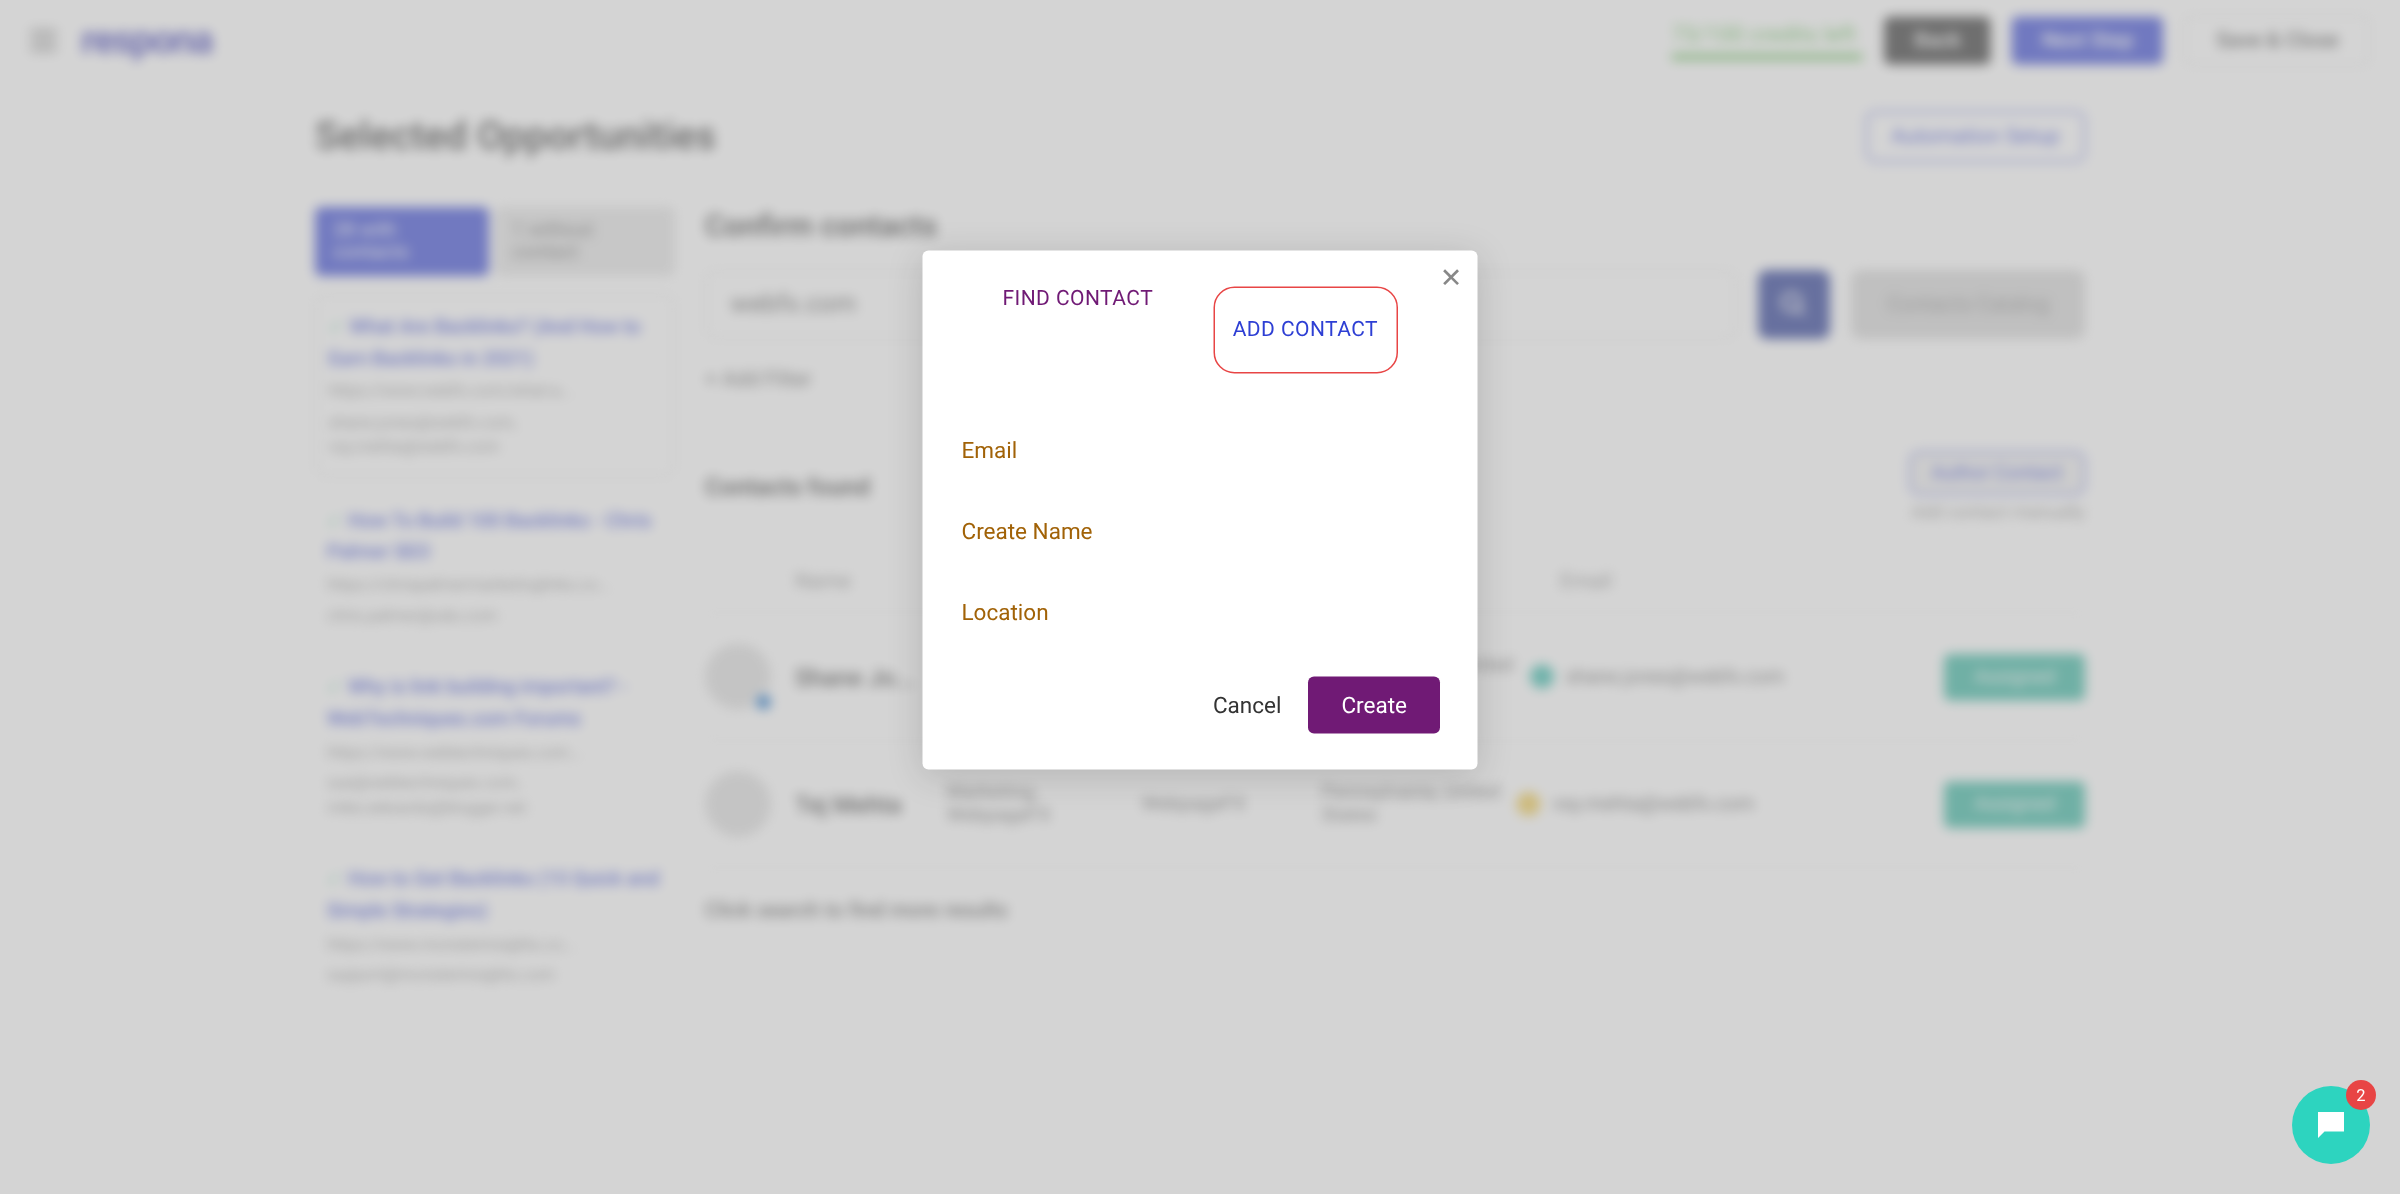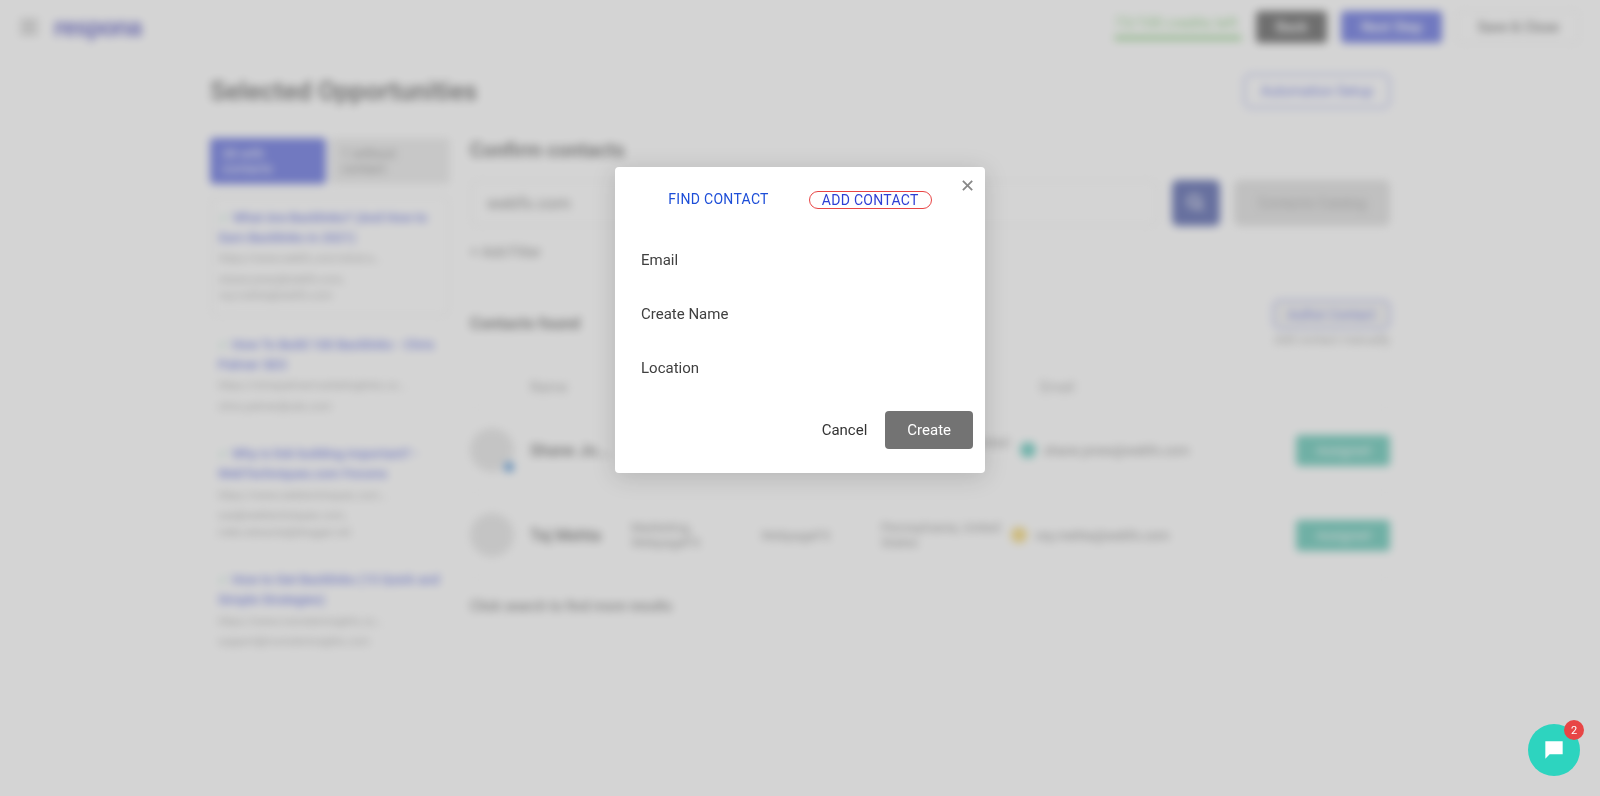--- a/index.html
+++ b/index.html
@@ -68,27 +68,27 @@
     .email-icon { width: 16px; height: 16px; border-radius: 50%; background: #2eb8a8; }
     .email-icon.yellow { background: #f0c949; }
     .assigned-btn { background: #2cb39c; color: #fff; padding: 8px 20px; border-radius: 4px; font-size: 13px; border: none; }
     .more-results { color: #555; font-size: 14px; font-weight: 500; margin-top: 20px; }
     
     
     .modal-overlay { position: absolute; inset: 0; background: rgba(170, 170, 170, 0.5); display: flex; align-items: flex-start; justify-content: center; padding-top: 167px; z-index: 100; }
     .modal { background: #fff; width: 370px; border-radius: 4px; box-shadow: 0 4px 24px rgba(0,0,0,0.15); position: relative; }
     .modal-close { position: absolute; top: 10px; right: 10px; color: #888; font-size: 18px; cursor: pointer; line-height: 1; }
     .modal-tabs { display: flex; gap: 40px; padding: 24px 30px 10px; justify-content: center; }
-    .modal-tab { font-size: 14px; color: #1d4ed8; letter-spacing: 0.3px; cursor: pointer; }
-    .modal-tab.active { color: #2e3fd4; border: 1px solid #e84545; padding: 0 12px; border-radius: 14px; }
+    .modal-tab { font-size: 14px; color: #701a75; letter-spacing: 0.3px; cursor: pointer; }
+    .modal-tab.active { color: #2e3fd4; border: 1px solid #e84545; padding: 20px 12px; border-radius: 14px; }
     .modal-body { padding: 14px 26px 6px; }
-    .form-field { height: 54px; display: flex; align-items: center; font-size: 15px; color: #404040; }
-    .modal-footer { display: flex; justify-content: flex-end; gap: 18px; padding: 10px 12px 24px; align-items: center; }
+    .form-field { height: 54px; display: flex; align-items: center; font-size: 15px; color: #a16207; }
+    .modal-footer { display: flex; justify-content: flex-end; gap: 18px; padding: 10px 25px 24px; align-items: center; }
     .btn-cancel { background: none; border: none; color: #333; font-size: 15px; cursor: pointer; }
-    .btn-create { background: #737373; color: #fff; padding: 10px 22px; border-radius: 4px; border: none; font-size: 15px; cursor: pointer; }
+    .btn-create { background: #701a75; color: #fff; padding: 10px 22px; border-radius: 4px; border: none; font-size: 15px; cursor: pointer; }
     
     .chat-widget { position: absolute; bottom: 20px; right: 20px; width: 52px; height: 52px; background: #2dd4bf; border-radius: 50%; display: flex; align-items: center; justify-content: center; z-index: 200; }
     .chat-badge { position: absolute; top: -4px; right: -4px; width: 20px; height: 20px; background: #e84545; color: #fff; font-size: 11px; border-radius: 50%; display: flex; align-items: center; justify-content: center; }
   </style>
 </head>
 <body>
 
 <div class="background-layer">
   <div class="top-bar">
     <div class="hamburger">

